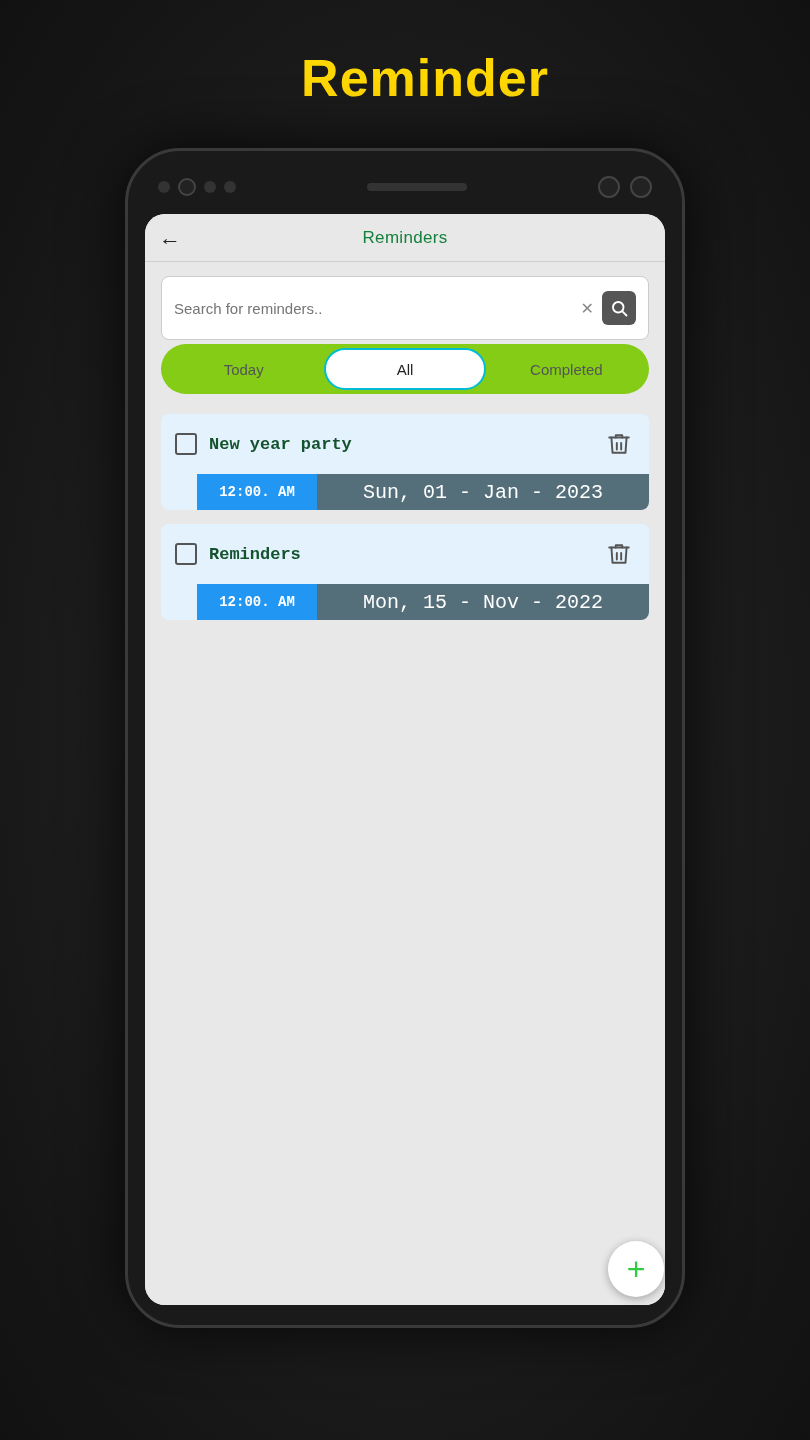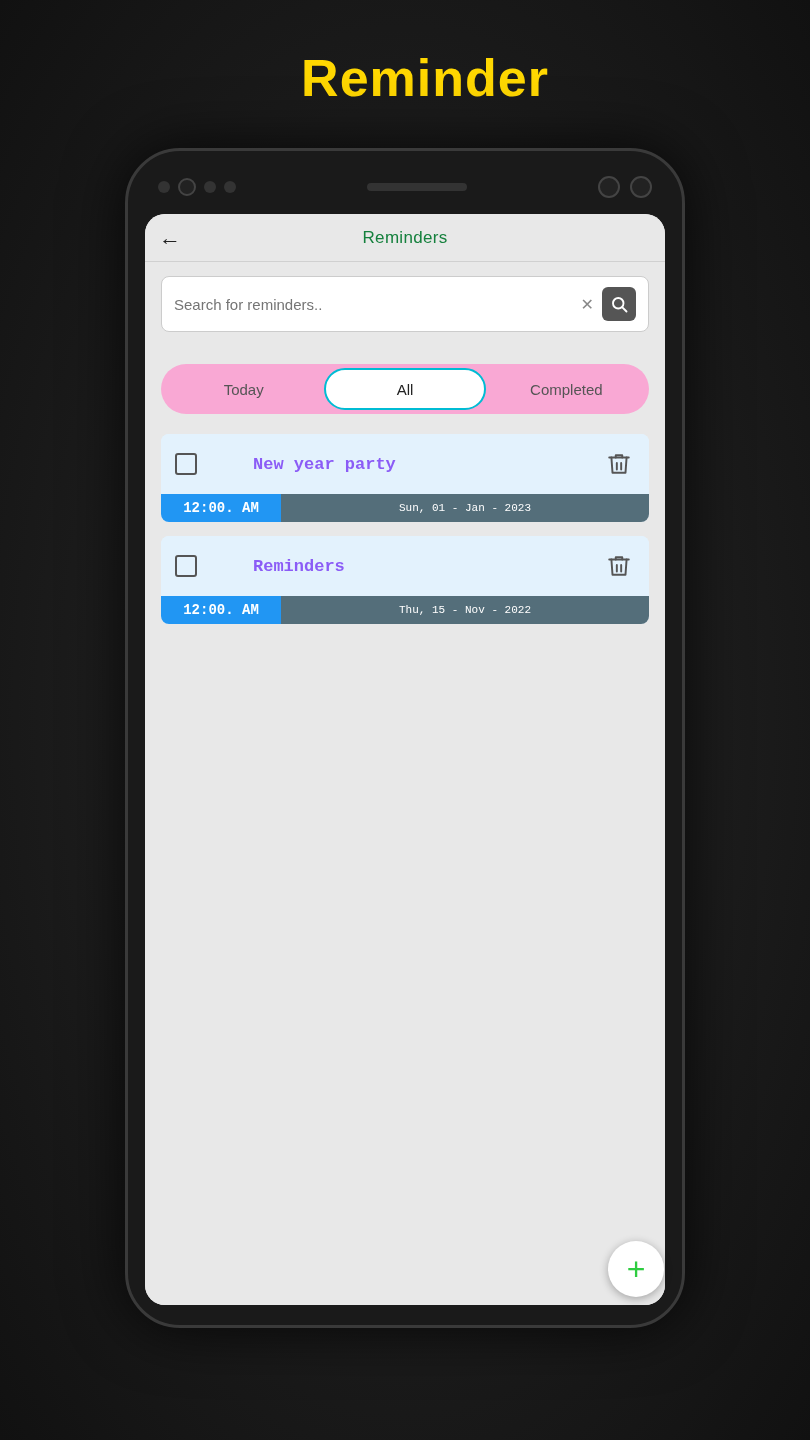--- a/index.html
+++ b/index.html
@@ -141,26 +141,26 @@
       background: #e8e8e8;
       padding: 14px 16px;
       overflow: hidden;
     }
 
     
     .search-bar {
       background: #fff;
       border-radius: 8px;
       border: 1.5px solid #ccc;
-      height: 56px;
+      height: 64px;
       display: flex;
       align-items: center;
       padding: 0 12px;
       gap: 8px;
-      margin-bottom: 32px;
+      margin-bottom: 4px;
     }
 
     .search-input-fake {
       flex: 1;
       font-size: 15px;
       color: #aaa;
       border: none;
       background: transparent;
       outline: none;
     }
@@ -179,21 +179,21 @@
       display: flex;
       align-items: center;
       justify-content: center;
       color: #fff;
       font-size: 16px;
       cursor: pointer;
     }
 
     
     .tab-bar {
-      background: #f9a8d4;
+      background: #84cc16;
       border-radius: 30px;
       height: 50px;
       display: flex;
       align-items: center;
       padding: 4px;
       gap: 2px;
       margin-bottom: 20px;
     }
 
     .tab-item {
@@ -239,57 +239,57 @@
       border-radius: 3px;
       background: transparent;
       flex-shrink: 0;
       cursor: pointer;
     }
 
     .reminder-title {
       flex: 1;
       font-size: 17px;
       font-weight: 600;
-      color: #8b5cf6;
+      color: #14532d;
       font-family: 'Courier New', monospace;
-      margin-left: 44px;
     }
 
     .reminder-delete-btn {
       width: 32px;
       height: 32px;
       display: flex;
       align-items: center;
       justify-content: center;
       cursor: pointer;
       color: #555;
     }
 
     .reminder-bottom-row {
       display: flex;
-      height: 28px;
+      height: 36px;
+      margin-left: 36px;
     }
 
     .reminder-time {
       background: #2196F3;
       color: #fff;
       font-size: 14px;
       font-family: 'Courier New', monospace;
       font-weight: 600;
       display: flex;
       align-items: center;
       justify-content: center;
       padding: 0 16px;
       min-width: 120px;
     }
 
     .reminder-date {
       background: #546E7A;
       color: #fff;
-      font-size: 11px;
+      font-size: 20px;
       font-family: 'Courier New', monospace;
       flex: 1;
       display: flex;
       align-items: center;
       justify-content: center;
     }
 
     
     .fab-btn {
       position: absolute;
@@ -399,21 +399,21 @@
               <polyline points="3 6 5 6 21 6"></polyline>
               <path d="M19 6l-1 14H6L5 6"></path>
               <path d="M10 11v6"></path>
               <path d="M14 11v6"></path>
               <path d="M9 6V4h6v2"></path>
             </svg>
           </div>
         </div>
         <div class="reminder-bottom-row">
           <div class="reminder-time">12:00. AM</div>
-          <div class="reminder-date">Thu, 15 - Nov - 2022</div>
+          <div class="reminder-date">Mon, 15 - Nov - 2022</div>
         </div>
       </div>
 
     </div>
 
     <div class="fab-btn">+</div>
 
   </div>
 
 </div>

